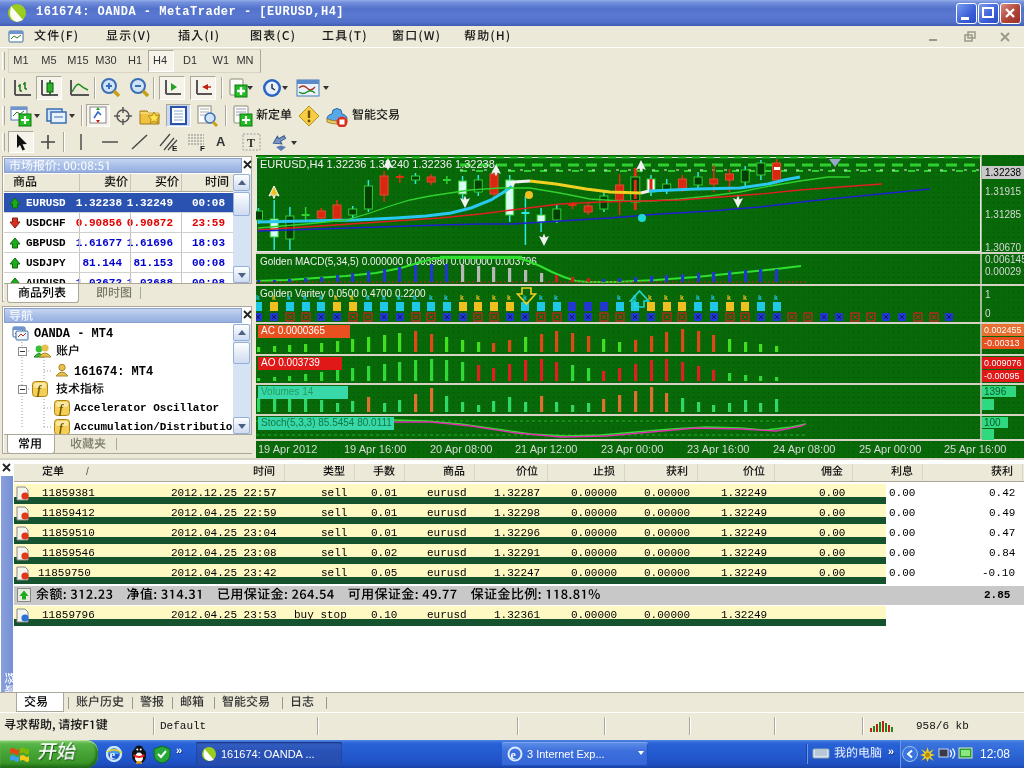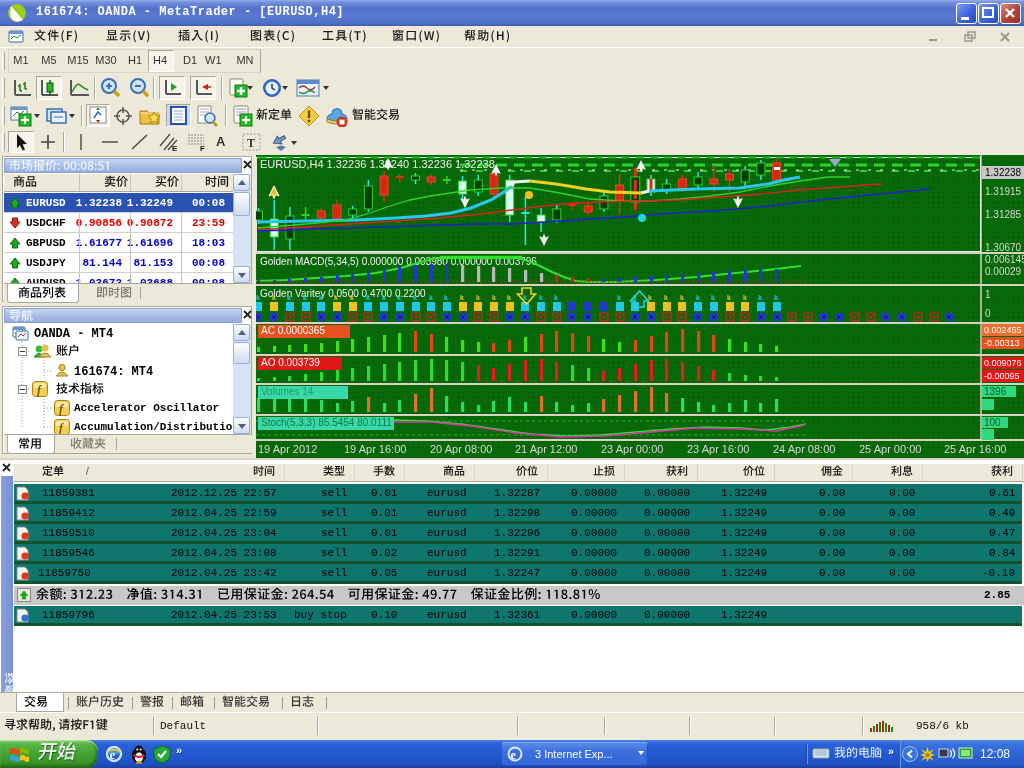--- a/index.html
+++ b/index.html
@@ -23,21 +23,21 @@
 .panel-title{background:linear-gradient(180deg,#c6d5f0 0%,#a9bfe8 50%,#95afe0 100%);border:1px solid #8aa0cc}
 
 .mwhead{background:#ece9d8}
 .colsep{position:absolute;top:0;bottom:0;width:1px;background:#c8c4b8}
 
 .sb{background:#d6e3f5}
 .sbbtn{position:absolute;left:0;width:17px;height:17px;background:linear-gradient(180deg,#fdfefe,#cfdbf0);border:1px solid #95b0d8;border-radius:2px}
 .arrow-u{width:0;height:0;border-left:4px solid transparent;border-right:4px solid transparent;border-bottom:5px solid #4d6185;position:absolute;left:4px;top:5px}
 .arrow-d{width:0;height:0;border-left:4px solid transparent;border-right:4px solid transparent;border-top:5px solid #4d6185;position:absolute;left:4px;top:6px}
 
-.trow{position:absolute;left:14px;width:1008px;height:20px;background:#0f766e;border-bottom:3px solid #14532d}
+.trow{position:absolute;left:14px;width:872px;height:20px;background:#fef9c3;border-bottom:7px solid #14532d}
 .tcell{position:absolute;top:3px;font:11px "Liberation Mono",monospace;color:#000;white-space:pre}
 
 #taskbar{left:0;top:740px;width:1024px;height:28px;background:linear-gradient(180deg,#5087e5 0%,#3a71dd 6%,#2862d6 14%,#2257cd 60%,#1e4fc0 86%,#1941a5 100%)}
 .taskbtn{position:absolute;top:2px;height:24px;border-radius:2px;background:linear-gradient(180deg,#5d8fe8,#3d6edd 40%,#3667d8);box-shadow:inset 0 1px 0 #7ba5ee,inset -1px -1px 1px #2250b8;color:#fff;font:11px "Liberation Sans";display:flex;align-items:center}
 </style></head><body>
 <svg width="0" height="0" style="position:absolute">
     <defs>
       <path id="u20" d=""></path>
       <path id="u25" d="M206 270Q155 270 117 298Q78 325 56 377Q35 428 35 501Q35 575 56 626Q78 677 117 704Q155 731 206 731Q257 731 296 704Q335 677 356 626Q377 575 377 501Q377 428 356 377Q335 325 296 298Q257 270 206 270ZM206 339Q243 339 268 379Q292 418 292 501Q292 586 268 624Q243 662 206 662Q168 662 144 624Q120 586 120 501Q120 418 144 379Q168 339 206 339ZM229 -25 627 731H701L302 -25ZM724 -25Q673 -25 634 3Q595 31 574 82Q552 134 552 207Q552 280 574 331Q595 382 634 409Q673 436 724 436Q775 436 813 409Q852 382 873 331Q895 280 895 207Q895 134 873 82Q852 31 813 3Q775 -25 724 -25ZM724 44Q762 44 786 84Q809 123 809 207Q809 291 786 329Q762 368 724 368Q686 368 662 329Q638 291 638 207Q638 123 662 84Q686 44 724 44Z"></path>
       <path id="u28" d="M234 -208Q165 -95 126 28Q87 151 87 298Q87 445 126 569Q165 692 234 805L307 773Q244 666 213 544Q183 422 183 298Q183 175 213 53Q244 -69 307 -176Z"></path>
@@ -256,21 +256,21 @@
     <div class="grip"></div>
     <div class="ab" style="left:8px;top:1px;width:253px;height:24px;border:1px solid #d8d4c8;border-right:1px solid #aca899"></div>
     <div class="ab" style="left:9px;top:6px;width:24px;text-align:center;font:11px 'Liberation Sans';color:#333">M1</div>
     <div class="ab" style="left:37px;top:6px;width:24px;text-align:center;font:11px 'Liberation Sans';color:#333">M5</div>
     <div class="ab" style="left:66px;top:6px;width:24px;text-align:center;font:11px 'Liberation Sans';color:#333">M15</div>
     <div class="ab" style="left:94px;top:6px;width:24px;text-align:center;font:11px 'Liberation Sans';color:#333">M30</div>
     <div class="ab" style="left:123px;top:6px;width:24px;text-align:center;font:11px 'Liberation Sans';color:#333">H1</div>
     <div class="ab pressed" style="left:148px;top:2px;width:26px;height:22px"></div>
     <div class="ab" style="left:148px;top:6px;width:24px;text-align:center;font:11px 'Liberation Sans';color:#333">H4</div>
     <div class="ab" style="left:178px;top:6px;width:24px;text-align:center;font:11px 'Liberation Sans';color:#333">D1</div>
-    <div class="ab" style="left:205px;top:6px;width:24px;text-align:left;font:11px 'Liberation Sans';color:#333">W1</div>
+    <div class="ab" style="left:205px;top:6px;width:24px;text-align:right;font:11px 'Liberation Sans';color:#333">W1</div>
     <div class="ab" style="left:233px;top:6px;width:24px;text-align:center;font:11px 'Liberation Sans';color:#333">MN</div>
   </div>
 <div class="tb ab" style="left:0;top:74px;width:1024px;height:28px">
     <div class="grip"></div>
     <svg class="ab" style="left:12px;top:4px" width="22" height="20">
       <path d="M3 2 V17 M3 17 H19" stroke="#555" stroke-width="2"></path>
       <path d="M8 6 V13 M8 13 H10 M6 8 H8" stroke="#1a7a1a" stroke-width="1.5"></path>
       <path d="M13 4 V11 M13 11 h2 M11 6 h2" stroke="#1a7a1a" stroke-width="1.5"></path>
     </svg>
     <div class="ab pressed" style="left:36px;top:2px;width:26px;height:24px"></div>
@@ -1266,21 +1266,21 @@
       <div class="tcell" style="left:157px">2012.12.25 22:57</div>
       <div class="tcell" style="left:307px">sell</div>
       <div class="tcell" style="left:357px">0.01</div>
       <div class="tcell" style="left:413px">eurusd</div>
       <div class="tcell" style="left:480px">1.32287</div>
       <div class="tcell" style="left:557px">0.00000</div>
       <div class="tcell" style="left:630px">0.00000</div>
       <div class="tcell" style="left:707px">1.32249</div>
       <div class="tcell" style="left:805px">0.00</div>
       <div class="tcell" style="left:875px">0.00</div>
-      <div class="tcell" style="left:975px">0.61</div>
+      <div class="tcell" style="left:975px">0.42</div>
     </div>
     <div class="trow" style="top:44px">
       <div class="ab" style="left:2px;top:2px"><svg width="13" height="15">
           <path d="M1 1 h8 l3 3 v10 h-11 Z" fill="#f4f4ee" stroke="#888"></path>
           <circle cx="9" cy="10" r="3.6" fill="#e03818"></circle>
         </svg></div>
       <div class="tcell" style="left:28px">11859412</div>
       <div class="tcell" style="left:157px">2012.04.25 22:59</div>
       <div class="tcell" style="left:307px">sell</div>
       <div class="tcell" style="left:357px">0.01</div>
@@ -1562,26 +1562,33 @@
       <circle cx="10.7" cy="4.5" r="1" fill="#fff"></circle>
       <path d="M4 9 q5 4 10 0 l1 2 q-6 4 -12 0 Z" fill="#e82020"></path>
       <path d="M6 18 h2 l0.5 -2 M12 18 h-2 l-0.5 -2" stroke="#f0a020" stroke-width="1.6"></path>
       <path d="M5 5 q-3 2 -2 5 M13 5 q3 2 2 5" stroke="#111" stroke-width="1.6" fill="none"></path>
     </svg>
     <svg class="ab" style="left:153px;top:5px" width="18" height="19">
       <path d="M9 1 L17 4 V10 Q17 16 9 18 Q1 16 1 10 V4 Z" fill="#28a838" stroke="#0a6a18"></path>
       <path d="M5 9 L8 12 L13 6" stroke="#fff" stroke-width="2" fill="none"></path>
     </svg>
     <div class="ab" style="left:176px;top:4px;color:#fff;font:bold 11px 'Liberation Sans';text-shadow:1px 1px 0 #1a3a8a">»</div>
+    <div class="taskbtn" style="left:196px;width:146px;background:linear-gradient(180deg,#3560c4,#2a52b6 40%,#254cae);box-shadow:inset 0 1px 2px #142e78">
+      <div style="margin-left:5px;width:16px;height:16px;flex:none"><svg width="16" height="16">
+          <circle cx="8" cy="8" r="7" fill="#9ACD1E"></circle>
+          <path d="M3.5 3 L13 14 L8 15 Q2.5 13 2.5 8Z" fill="#fff"></path>
+        </svg></div>
+      <div style="margin-left:4px;white-space:nowrap;overflow:hidden">161674: OANDA ...</div>
+    </div>
     <div class="taskbtn" style="left:502px;width:146px;background:linear-gradient(180deg,#5d8fe8,#3d6edd 40%,#3667d8);box-shadow:inset 0 1px 0 #7ba5ee,inset -1px -1px 1px #2250b8">
       <div style="margin-left:5px;width:16px;height:16px;flex:none"><svg width="16" height="16">
           <circle cx="8" cy="8" r="6.5" fill="none" stroke="#d8ecff" stroke-width="2"></circle>
           <text x="3.5" y="12.5" font-size="12" font-weight="bold" font-family="Liberation Serif" fill="#fff">e</text>
         </svg></div>
-      <div style="margin-left:12px;white-space:nowrap;overflow:hidden">3 Internet Exp...</div>
+      <div style="margin-left:4px;white-space:nowrap;overflow:hidden">3 Internet Exp...</div>
       <div style="position:absolute;right:4px;top:9px;width:0;height:0;border-left:3.5px solid transparent;border-right:3.5px solid transparent;border-top:4px solid #fff"></div>
     </div>
     <div class="ab" style="left:806px;top:4px;width:2px;height:20px;border-left:1px solid #1e44a8;border-right:1px solid #6a98e8"></div>
     <svg class="ab" style="left:812px;top:8px" width="18" height="13">
       <rect x="1" y="1" width="16" height="9" rx="1" fill="#d8e4f4" stroke="#8aa"></rect>
       <path d="M3 3 h12 M3 5 h12 M3 7 h12" stroke="#9ab"></path>
     </svg>
     <div class="ab" style="left:834px;top:6px"><svg class="z" width="49" height="15" viewBox="0 0 49 15" style="overflow:visible">
         <g fill="#d8e4f8" transform="translate(0,10.8) scale(0.01200,-0.01200)">
           <use href="#u6211" x="0"></use>

